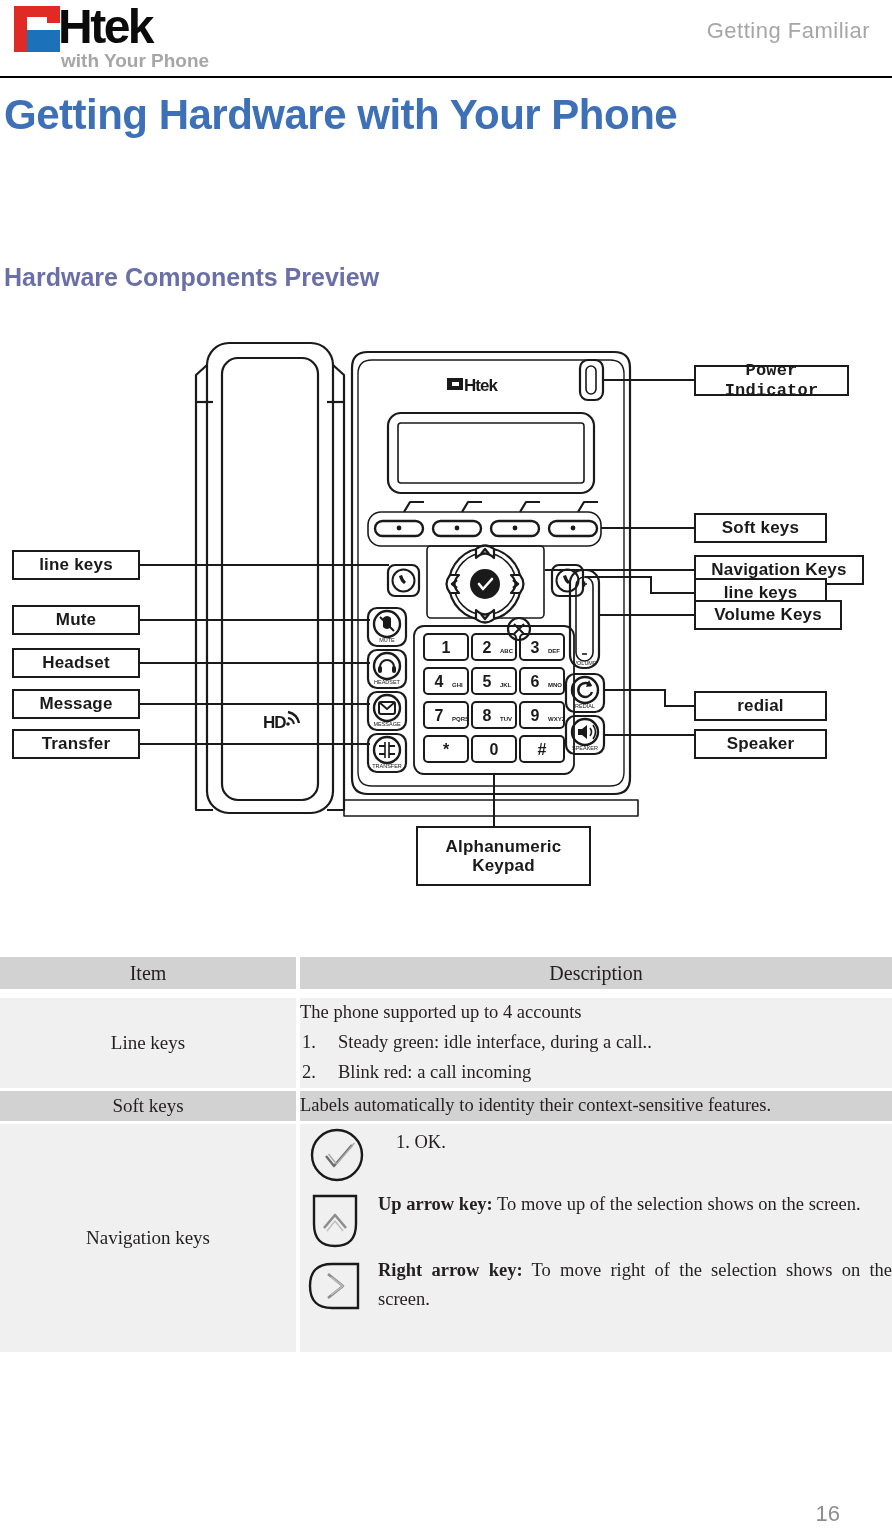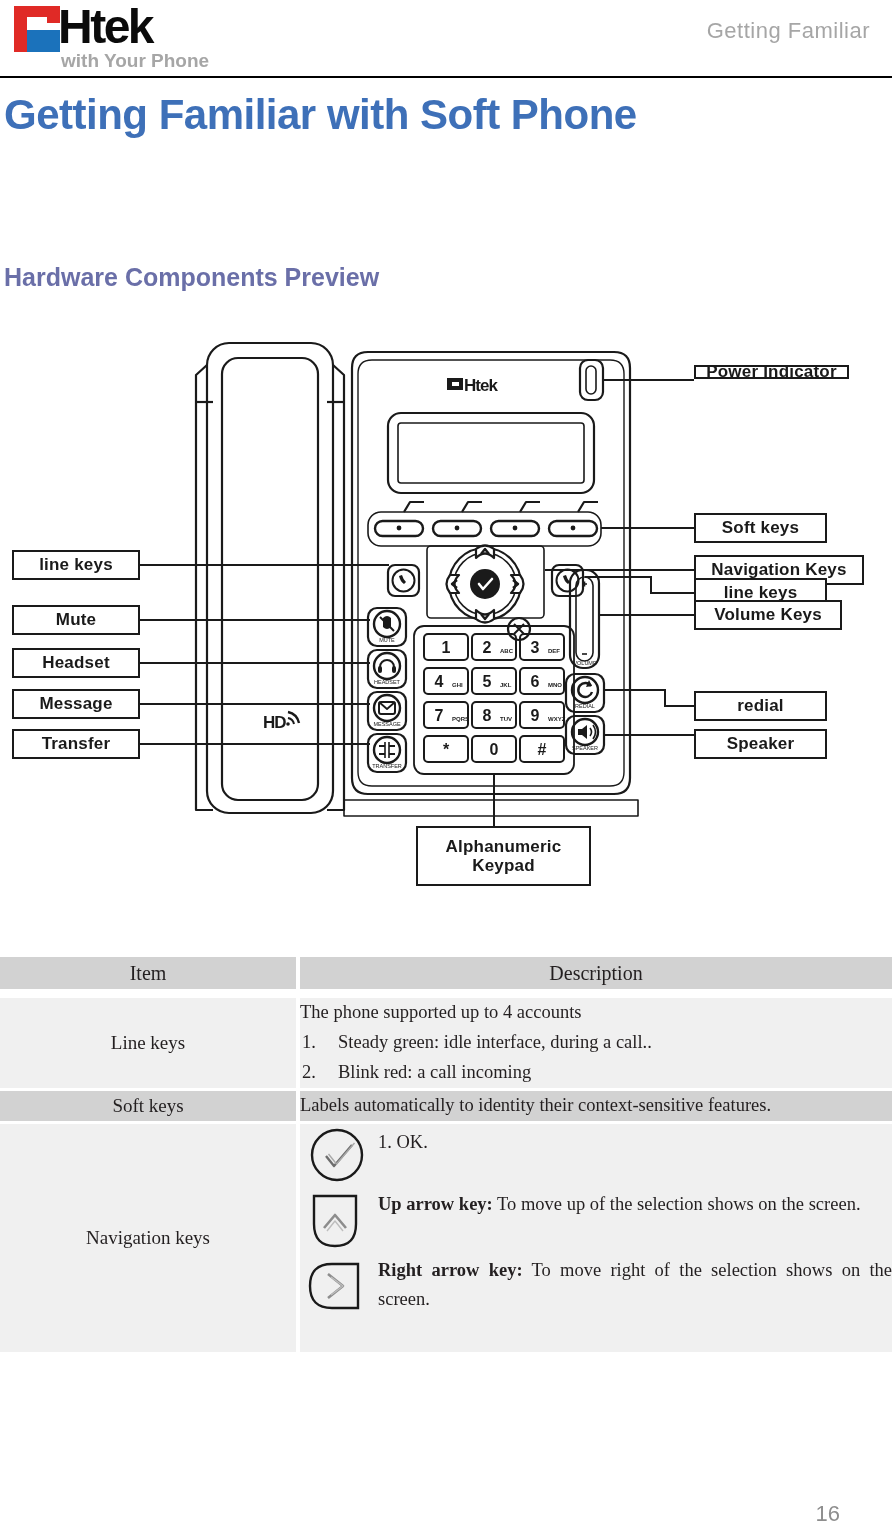--- a/index.html
+++ b/index.html
@@ -217,21 +217,21 @@
       <rect x="33" y="0" width="13" height="18" fill="#e02a26"></rect>
       <rect x="13" y="17" width="33" height="7" fill="#ffffff"></rect>
     </svg>
     <div class="logo-text">Htek</div>
     <div class="logo-tagline">with Your Phone</div>
   </div>
   <div class="header-right">Getting  Familiar</div>
   <div class="header-rule"></div>
 </div>
 
-<div class="doc-title">Getting Familiar with Soft Phone</div>
+<div class="doc-title">Getting Hardware with Your Phone</div>
 <div class="section-title">Hardware Components Preview</div>
 
 <div class="diagram">
 
   <svg class="phone-art" width="892" height="560" viewBox="0 0 892 560">
     <g fill="none" stroke="#1a1a1a" stroke-width="2.2" stroke-linejoin="round">
 
       <rect x="207" y="13" width="126" height="470" rx="22"></rect>
       <rect x="222" y="28" width="96" height="442" rx="16"></rect>
 
@@ -423,21 +423,21 @@
   <div class="callout" style="left:12px; top:318px; width:128px; height:30px;">
       <span>Headset</span>
     </div>
   <div class="callout" style="left:12px; top:359px; width:128px; height:30px;">
       <span>Message</span>
     </div>
   <div class="callout" style="left:12px; top:399px; width:128px; height:30px;">
       <span>Transfer</span>
     </div>
 
-  <div class="callout" style="left:694px; top:35px; width:155px; height:14px;">
+  <div class="callout" style="left:694px; top:35px; width:155px; height:31px;font-family:Liberation Mono, monospace;">
       <span>Power Indicator</span>
     </div>
   <div class="callout" style="left:694px; top:183px; width:133px; height:30px;">
       <span>Soft keys</span>
     </div>
   <div class="callout" style="left:694px; top:225px; width:170px; height:30px;">
       <span>Navigation Keys</span>
     </div>
   <div class="callout" style="left:694px; top:248px; width:133px; height:30px;">
       <span>line keys</span>
@@ -501,21 +501,21 @@
     <tr class="shade-light nav-row">
       <td class="cell-item nav-item-cell">Navigation keys</td>
       <td class="cell-desc" style="height:228px;">
 
         <div class="nav-entry">
           <svg class="nav-glyph" width="62" height="58" viewBox="0 0 62 58">
             <circle cx="31" cy="29" r="25" fill="none" stroke="#1a1a1a" stroke-width="2.4"></circle>
             <path d="M20 30 l8 10 l18 -21" fill="none" stroke="#6d6d6d" stroke-width="2.4" stroke-linejoin="round"></path>
             <path d="M22.5 28 l8 10 l18 -21" fill="none" stroke="#a9a9a9" stroke-width="1.4" stroke-linejoin="round"></path>
           </svg>
-          <div class="nav-text" style="padding-top:4px;">
+          <div class="nav-text" style="padding-top:4px;margin-left:18px;">
             <span>1. OK.</span>
           </div>
         </div>
 
         <div class="nav-entry">
           <svg class="nav-glyph" width="62" height="62" viewBox="0 0 62 62">
             <path d="M8 4 L50 4 L50 32 Q50 54 29 54 Q8 54 8 32 Z" fill="none" stroke="#1a1a1a" stroke-width="2.4"></path>
             <path d="M18 36 l11 -13 l11 13" fill="none" stroke="#8d8d8d" stroke-width="2.6" stroke-linejoin="round"></path>
             <path d="M21 39 l8 -10 l8 10" fill="none" stroke="#bdbdbd" stroke-width="1.4" stroke-linejoin="round"></path>
           </svg>

